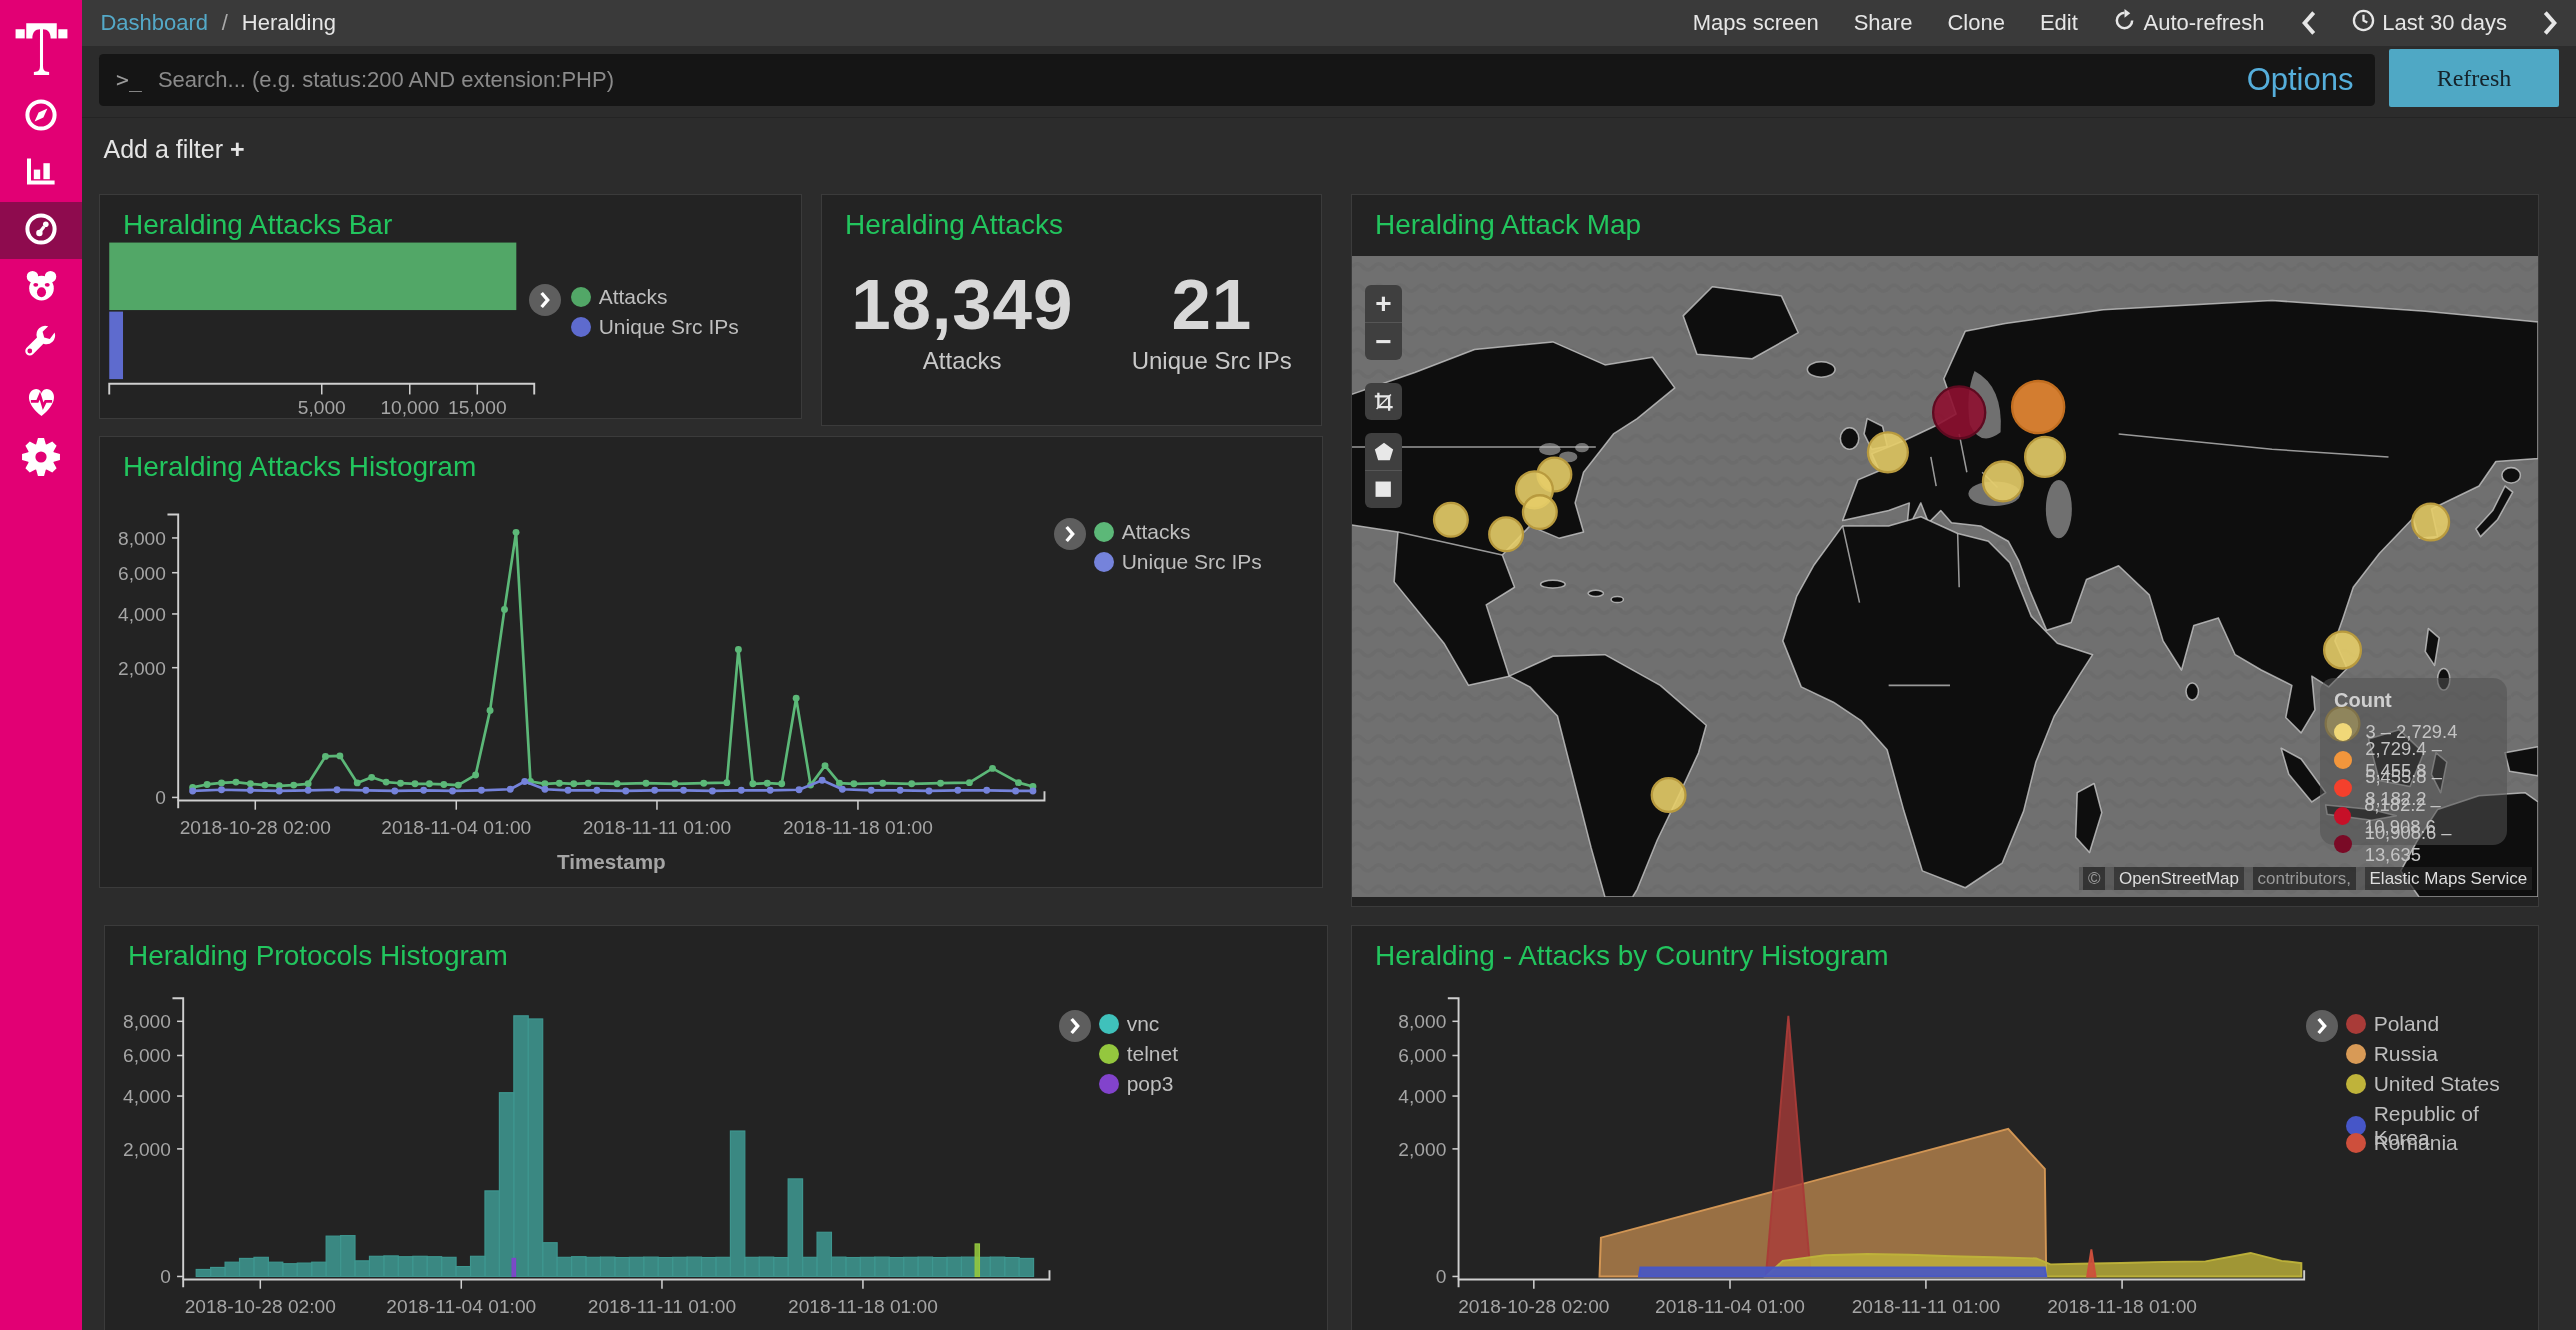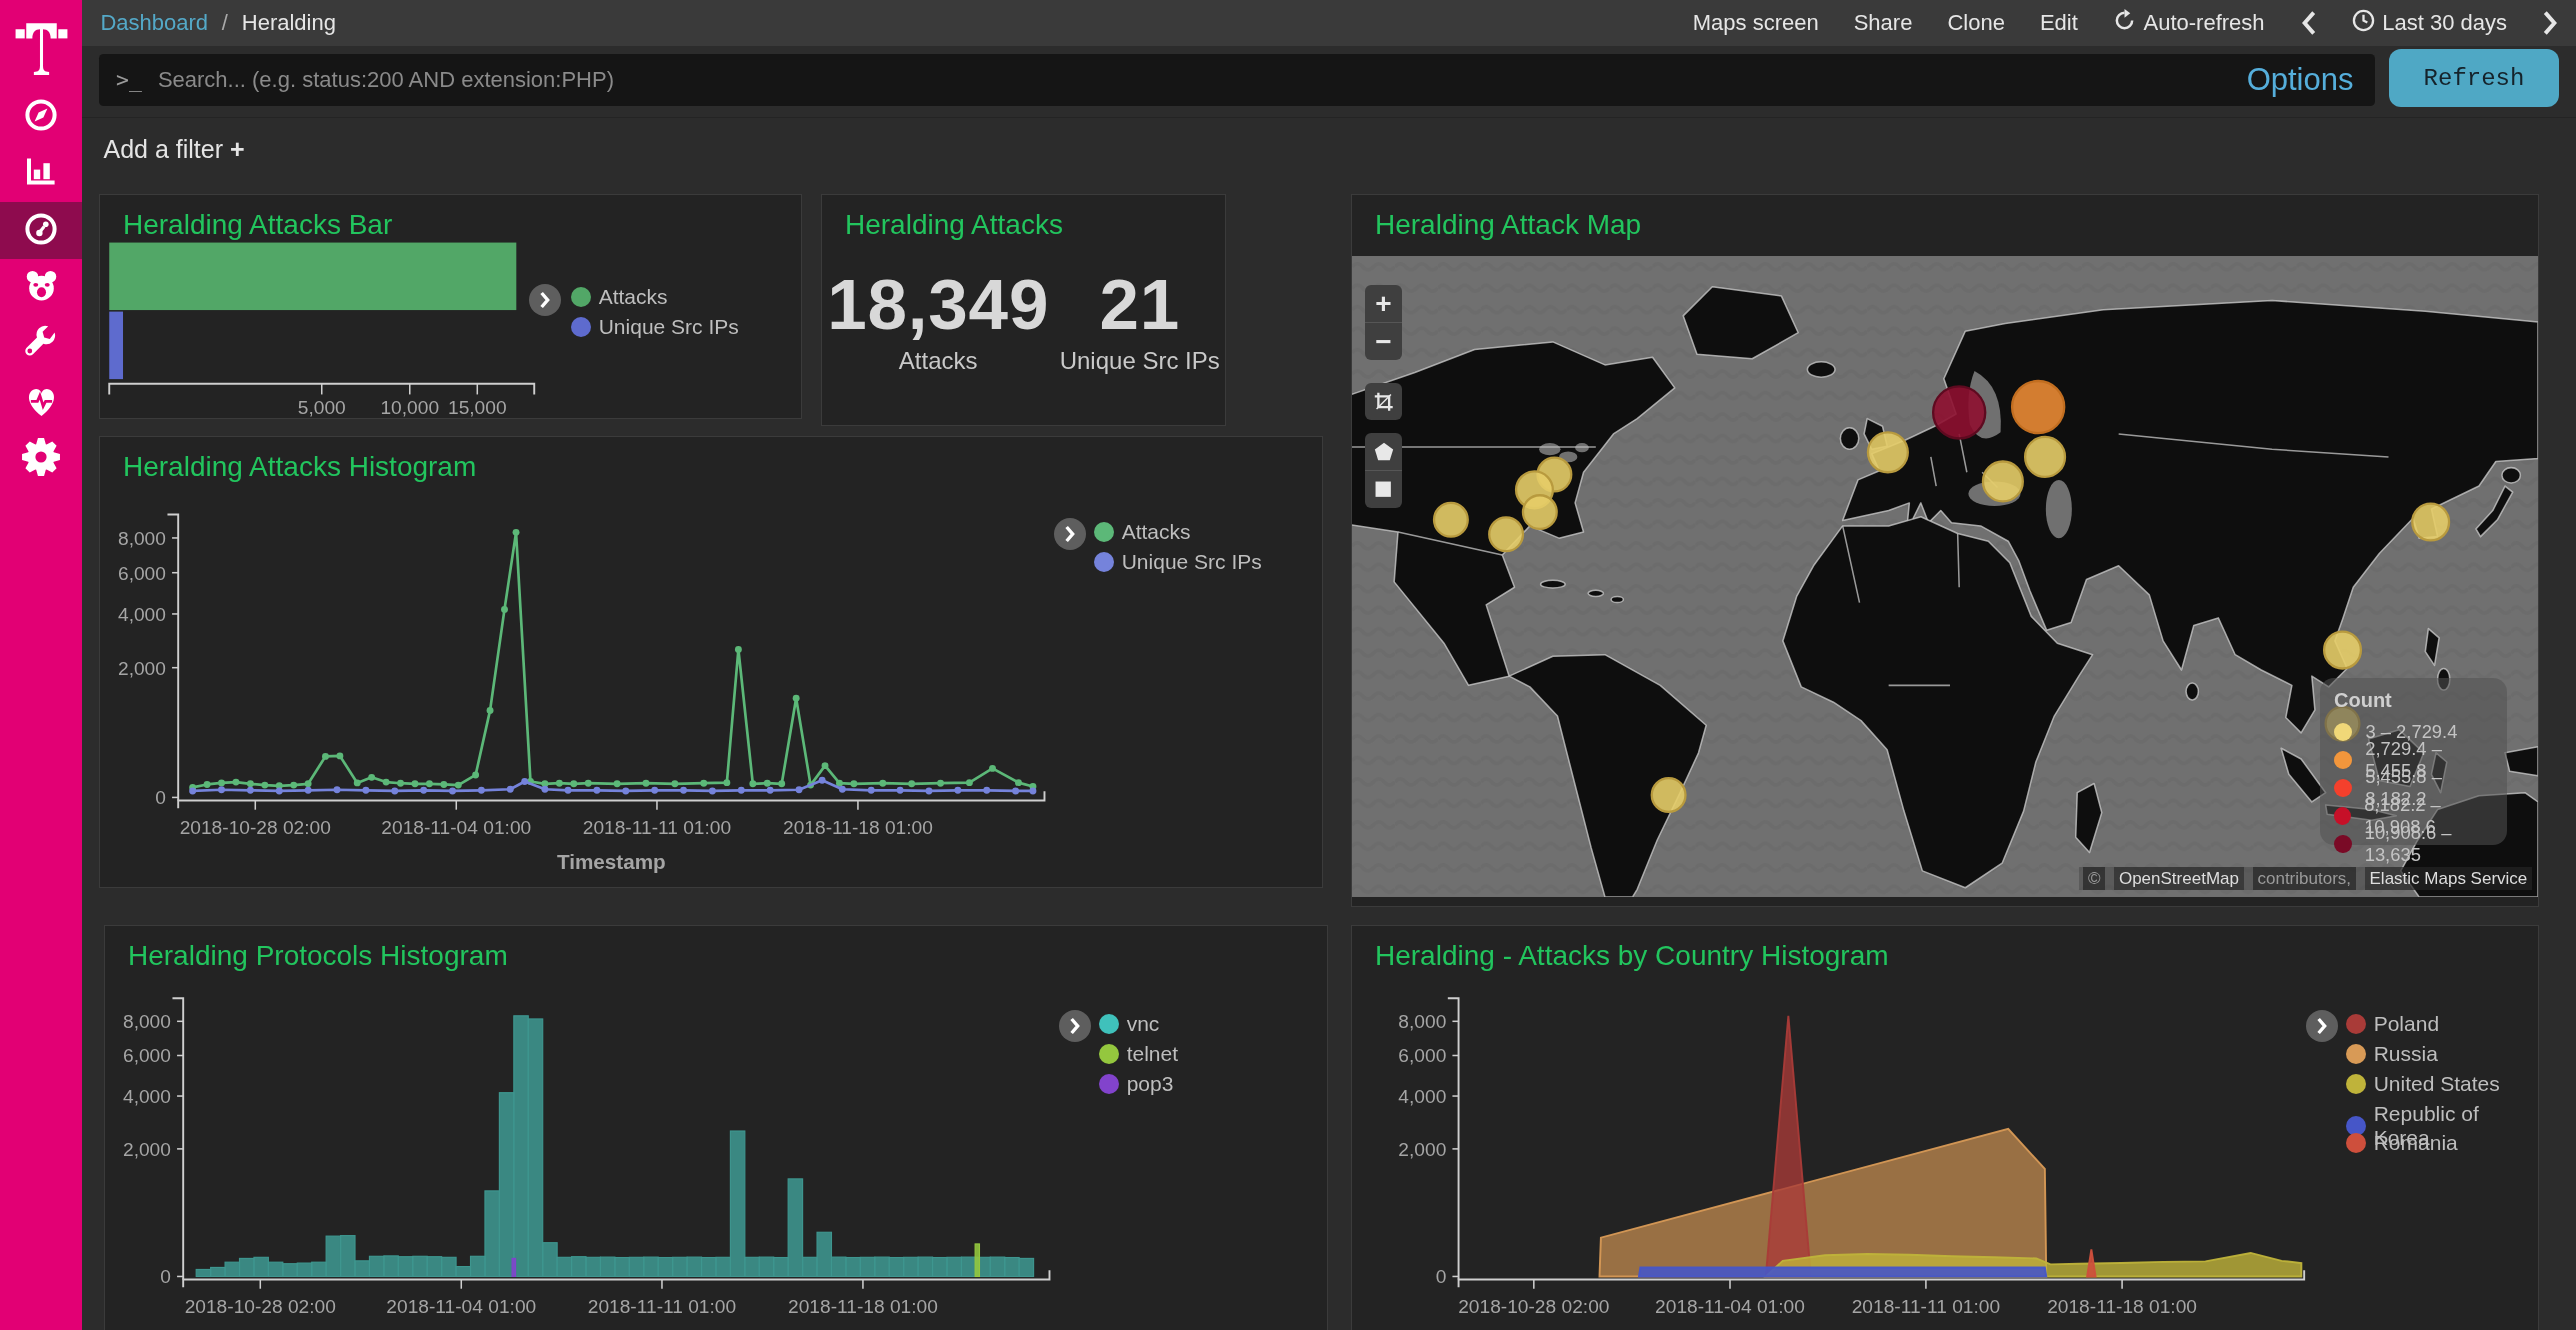--- a/index.html
+++ b/index.html
@@ -16,21 +16,21 @@
   .crumb .sep{color:#A9A9A9;margin:0 7.7px}
   .top-actions{margin-left:auto;display:flex;align-items:center;gap:35px;margin-right:17px}
   .top-actions .t-item{display:flex;align-items:center;gap:7.7px;cursor:pointer;white-space:nowrap}
   
   .searchrow{position:absolute;left:82px;top:46px;width:2494px;height:71px;background:#2C2C2C}
   .searchbox{position:absolute;left:17px;top:7.7px;width:2276px;height:52px;background:#151515;border-radius:4.6px;display:flex;align-items:center}
   .prompt{font-family:"DejaVu Sans Mono",monospace;color:#9A9A9A;font-size:21.5px;margin:0 14px 0 17px}
   .searchbox input{flex:1;background:transparent;border:0;outline:none;color:#DDD;font-size:22px;font-family:"Liberation Sans",sans-serif}
   .searchbox input::placeholder{color:#8A8A8A}
   .options-link{color:#55AEDB;font-size:31px;margin-right:21.5px;cursor:pointer}
-  .refresh-btn{position:absolute;right:17px;top:3.1px;width:170px;height:58px;background:#4FA8C5;border:0;border-radius:12px;font-size:24px;color:#15232B;font-family:Liberation Mono, monospace;cursor:pointer}
+  .refresh-btn{position:absolute;right:17px;top:3.1px;width:170px;height:58px;background:#4FA8C5;border:0;border-radius:2px;font-size:24px;color:#15232B;font-family:Liberation Serif, serif;cursor:pointer}
   .filterrow{position:absolute;left:82px;top:117px;width:2494px;height:54px;border-top:1.5px solid #242424}
   .addfilter{position:absolute;left:21.5px;top:17px;font-size:25px;color:#e5e5e5;cursor:pointer}
   .addfilter b{font-weight:700}
   
   .panel{position:absolute;background:#232323;border:0.8px solid #3B3B3B;box-sizing:border-box}
   .ptitle{position:absolute;left:23px;top:14px;font-size:28px;color:#22c55e;white-space:nowrap}
   .lrow{position:absolute;display:flex;align-items:center;gap:7.7px;font-size:21px;color:#BEBEBE}
   .ldot{width:20px;height:20px;border-radius:50%;flex:0 0 auto}
   .lchev{position:absolute;width:32px;height:32px;border-radius:50%;background:#5E5E5E;display:flex;align-items:center;justify-content:center;cursor:pointer}
   
@@ -204,21 +204,21 @@
   <div class="lrow" style="left:471px;top:90px">
     <span class="ldot" style="background: rgb(82, 167, 103);"></span>
     <span>Attacks</span>
   </div>
   <div class="lrow" style="left:471px;top:120px">
     <span class="ldot" style="background: rgb(94, 107, 206);"></span>
     <span>Unique Src IPs</span>
   </div>
 </div>
 
-<div class="panel" style="left:821px;top:194px;width:405px;height:232px">
+<div class="panel" style="left:821px;top:194px;width:501px;height:232px">
   <div class="ptitle">Heralding Attacks</div>
   <div class="metricwrap">
     <div class="metric">
       <div class="val">18,349</div>
       <div class="lbl">Attacks</div>
     </div>
     <div class="metric">
       <div class="val">21</div>
       <div class="lbl">Unique Src IPs</div>
     </div>

